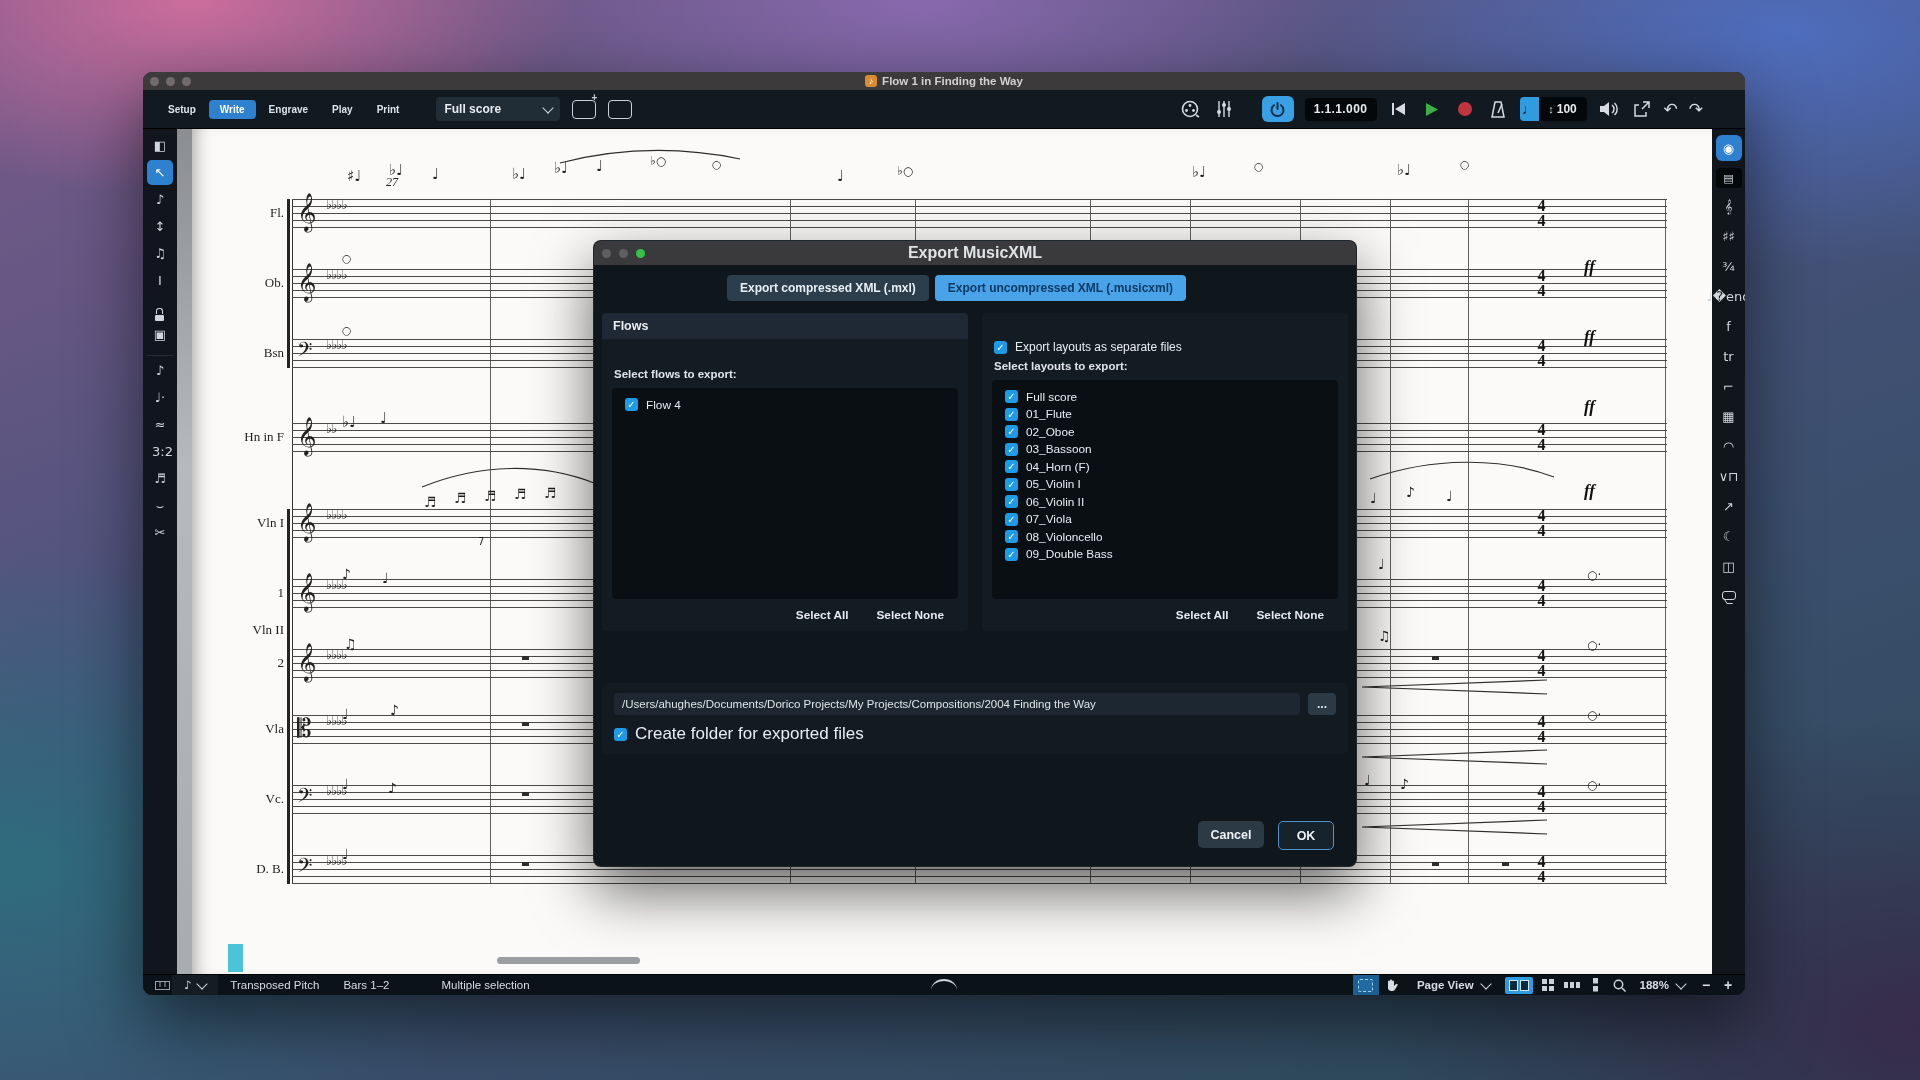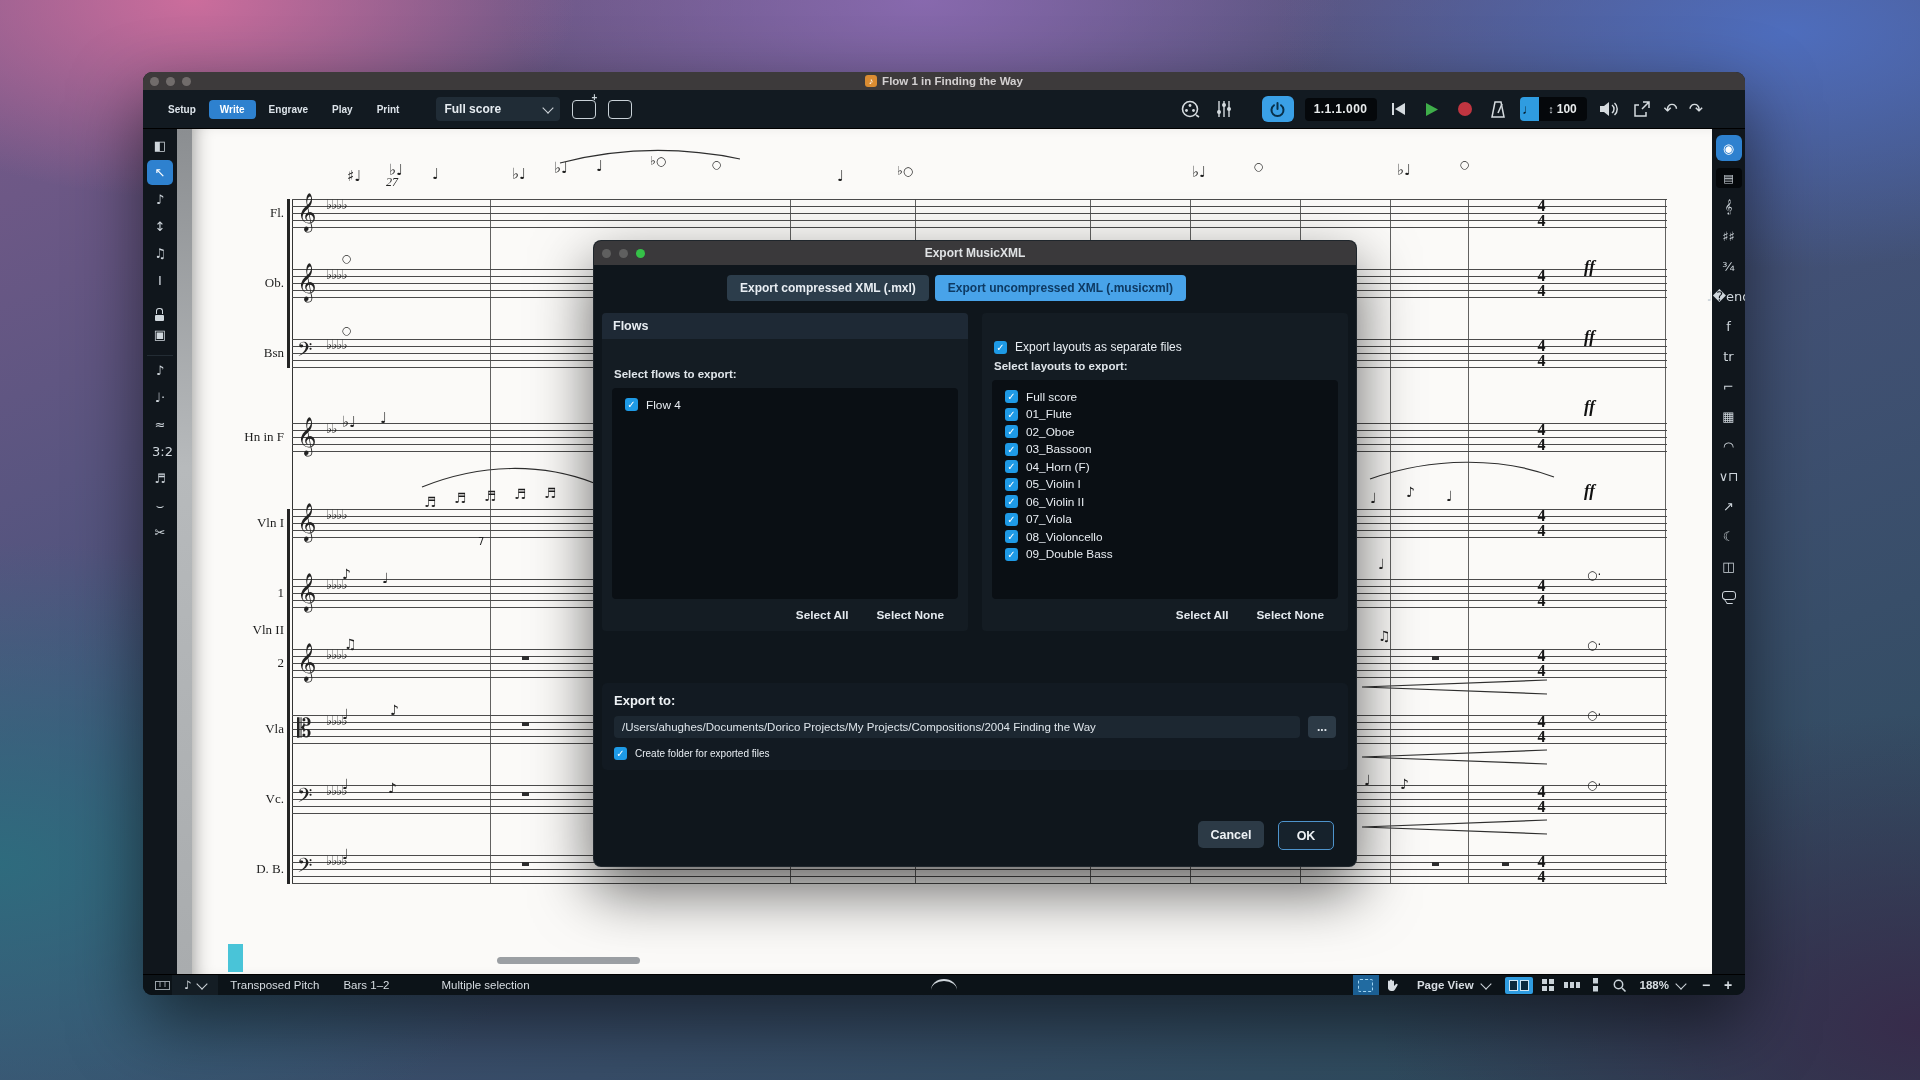--- a/index.html
+++ b/index.html
@@ -110,21 +110,21 @@
   .spread{display:flex;gap:2px;background:#2f9ce0;padding:3px 4px;border-radius:2px;}
   .spread i{display:block;width:7px;height:9px;background:#0c2module8;background:#0c2a3e;border:1px solid #cfe6f5;}
   .zoomtxt{padding:0 8px;font-weight:bold;}
   .pm{width:22px;text-align:center;font-size:14px;font-weight:bold;color:#d7dde2;}
   
   .dialog{position:absolute;left:593px;top:240px;width:762px;height:625px;background:#0f161c;
     border-radius:8px;box-shadow:0 24px 60px rgba(0,0,0,.6);border:1px solid rgba(255,255,255,.07);overflow:hidden;}
   .dtitlebar{height:24px;background:#3a393b;display:flex;align-items:center;position:relative;}
   .dtl{width:9px;height:9px;border-radius:50%;margin-left:8px;background:#5f5f5f;}
   .dtl.green{background:#35c148;}
-  .dtitle{position:absolute;left:0;right:0;text-align:center;font-size:12px;font-weight:bold;color:#e0e3e5;}
+  .dtitle{position:absolute;left:0;right:0;text-align:center;font-size:16px;font-weight:bold;color:#e0e3e5;}
   .dtabs{display:flex;gap:6px;margin:10px 0 10px 133px;}
   .dtab{padding:6px 13px;border-radius:4px;background:#2c3d4b;color:#e9eef3;font-size:12px;font-weight:bold;}
   .dtab.active{background:#48a3e9;color:#0e3a63;}
   .panels{display:flex;gap:14px;padding:2px 8px 0 8px;}
   .panel{width:366px;height:318px;background:#141c23;border-radius:4px;display:flex;flex-direction:column;overflow:hidden;}
   .phead{height:26px;background:#1e2935;color:#e8edf2;font-size:12.5px;font-weight:bold;display:flex;
     align-items:center;padding-left:11px;flex:none;}
   .pbody{flex:1;display:flex;flex-direction:column;padding:25px 10px 0 10px;color:#dfe5ea;}
   .plabel{font-size:11.5px;font-weight:bold;margin:4px 0 8px 2px;}
   .listbox{background:#0a0f14;border-radius:4px;flex:1;padding:8px 0 0 13px;overflow:hidden;}
@@ -767,28 +767,27 @@
             </div>
           <div class="pfoot">
             <span data-name="layouts-select-all-button">Select All</span>
             <span data-name="layouts-select-none-button">Select None</span>
           </div>
         </div>
       </div>
     </div>
 
     <div class="exportbox" data-name="export-to-section">
-      <div class="exlabel" data-name="export-to-label">Export to:</div>
       <div class="exrow">
         <input class="expath" data-name="export-path-input" readonly="" value="/Users/ahughes/Documents/Dorico Projects/My Projects/Compositions/2004 Finding the Way" style="">
         <span class="browse" data-name="browse-button">...</span>
       </div>
       <div class="cbrow" data-name="create-folder-checkbox-row" style="margin:9px 0 0 0;">
         <span class="cb" data-name="checkbox-checked">✓</span>
-        <span data-name="create-folder-label" style="font-size:10px;">Create folder for exported files</span>
+        <span data-name="create-folder-label" style="font-size:17px;">Create folder for exported files</span>
       </div>
     </div>
 
     <div class="dfoot">
       <span class="btn cancel" data-name="cancel-button">Cancel</span>
       <span class="btn ok" data-name="ok-button">OK</span>
     </div>
   </div>
 </div>
 

